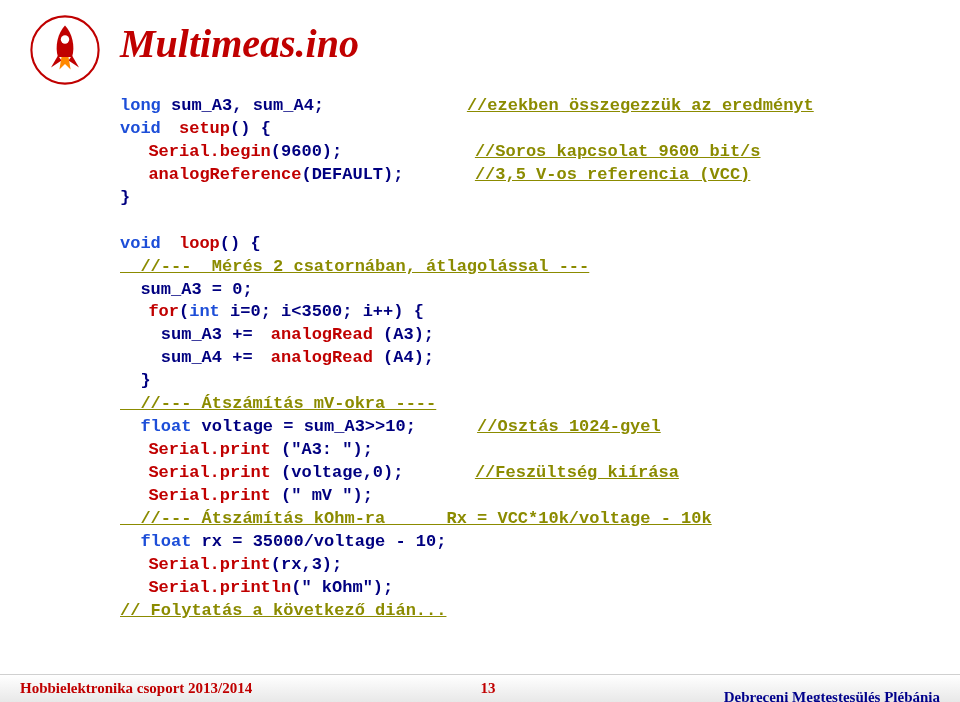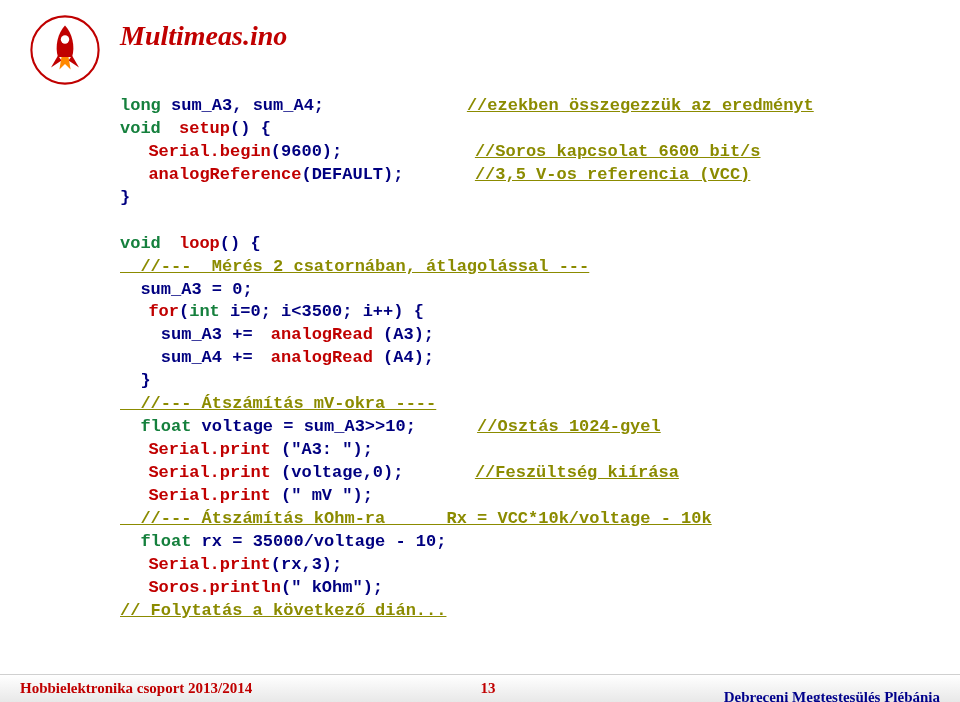--- a/index.html
+++ b/index.html
@@ -1,20 +1,20 @@
 <!DOCTYPE html>
 <html><head>
 <meta charset="utf-8">
 <style>
   * { margin: 0; padding: 0; box-sizing: border-box; }
   body { width: 960px; height: 702px; background: #fff; font-family: Arial, sans-serif; position: relative; overflow: hidden; }
   .logo { position: absolute; top: 15px; left: 30px; width: 70px; height: 70px; }
-  .title { position: absolute; top: 20px; left: 120px; font-family: Georgia, 'Times New Roman', serif; font-style: italic; font-weight: bold; font-size: 28px; color: #c00000; }
+  .title { position: absolute; top: 20px; left: 120px; font-family: Georgia, 'Times New Roman', serif; font-style: italic; font-weight: bold; font-size: 40px; color: #c00000; }
   .code { position: absolute; top: 95px; left: 120px; right: 50px; font-family: 'Courier New', monospace; font-weight: bold; font-size: 17px; line-height: 1.35; white-space: pre; color: #000080; }
-  .kw { color: #15803d; text-align: right; }
+  .kw { color: #1d4ed8; text-align: right; }
   .fn { color: #c00000; margin-left: 8px; }
   .cm { color: #8b8b00; text-decoration: underline; }
   .footer { position: absolute; bottom: 0; left: 0; right: 0; height: 28px; background: linear-gradient(to bottom, #fff, #e8e8e8); border-top: 1px solid #d0d0d0; display: flex; align-items: center; justify-content: space-between; padding: 0 20px; font-family: Georgia, serif; font-size: 15px; }
   .footer-left { color: #c00000; font-weight: bold; }
   .footer-mid { color: #c00000; font-weight: bold; position: absolute; left: 50%; transform: translateX(-50%); margin-left: 8px; }
   .footer-right { color: #00008b; font-weight: bold; margin-top: 17px; }
 </style>
 </head>
 <body>
 
@@ -26,39 +26,39 @@
     <path d="M40 58 L 30 75 L 45 65 Z" fill="#c00000"></path>
     <path d="M60 58 L 70 75 L 55 65 Z" fill="#c00000"></path>
     <path d="M45 60 L 42 78 L 50 70 L 58 78 L 55 60 Z" fill="#ff8800"></path>
   </svg>
 </div>
 
 <div class="title">Multimeas.ino</div>
 
 <div class="code"><span class="kw">long</span><span> sum_A3, sum_A4;              </span><span class="cm">//ezekben összegezzük az eredményt</span>
 <span class="kw">void</span><span class="fn"> setup</span><span>() {</span>
-<span>  </span><span class="fn">Serial.begin</span><span>(9600);             </span><span class="cm">//Soros kapcsolat 6600 bit/s</span>
+<span>  </span><span class="fn">Serial.begin</span><span>(9600);             </span><span class="cm">//Soros kapcsolat 9600 bit/s</span>
 <span>  </span><span class="fn">analogReference</span><span>(DEFAULT);       </span><span class="cm">//3,5 V-os referencia (VCC)</span>
 <span>}</span>
 
 <span class="kw">void</span><span class="fn"> loop</span><span>() {</span>
 <span class="cm">  //---  Mérés 2 csatornában, átlagolással ---</span>
 <span>  sum_A3 = 0;</span>
 <span>  </span><span class="fn">for</span><span>(</span><span class="kw">int</span><span> i=0; i&lt;3500; i++) {</span>
 <span>    sum_A3 += </span><span class="fn">analogRead</span><span> (A3);</span>
 <span>    sum_A4 += </span><span class="fn">analogRead</span><span> (A4);</span>
 <span>  }</span>
 <span class="cm">  //--- Átszámítás mV-okra ----</span>
 <span>  </span><span class="kw">float</span><span> voltage = sum_A3&gt;&gt;10;      </span><span class="cm">//Osztás 1024-gyel</span>
 <span>  </span><span class="fn">Serial.print</span><span> ("A3: ");</span>
 <span>  </span><span class="fn">Serial.print</span><span> (voltage,0);       </span><span class="cm">//Feszültség kiírása</span>
 <span>  </span><span class="fn">Serial.print</span><span> (" mV ");</span>
 <span class="cm">  //--- Átszámítás kOhm-ra      Rx = VCC*10k/voltage - 10k</span>
 <span>  </span><span class="kw">float</span><span> rx = 35000/voltage - 10;</span>
 <span>  </span><span class="fn">Serial.print</span><span>(rx,3);</span>
-<span>  </span><span class="fn">Soros.println</span><span>(" kOhm");</span>
+<span>  </span><span class="fn">Serial.println</span><span>(" kOhm");</span>
 <span class="cm">// Folytatás a következő dián...</span></div>
 
 <div class="footer">
   <span class="footer-left">Hobbielektronika csoport 2013/2014</span>
   <span class="footer-mid">13</span>
   <span class="footer-right">Debreceni Megtestesülés Plébánia</span>
 </div>
 
 </body></html>

